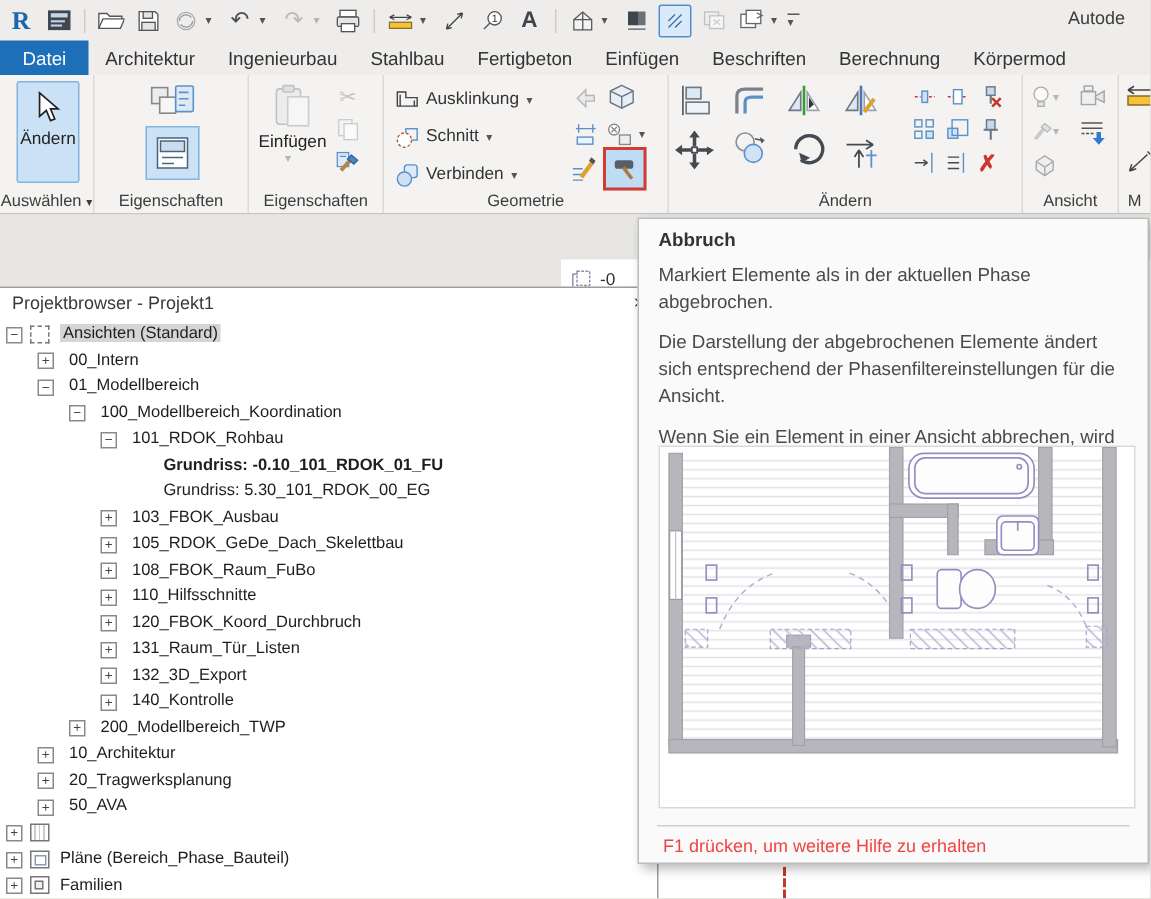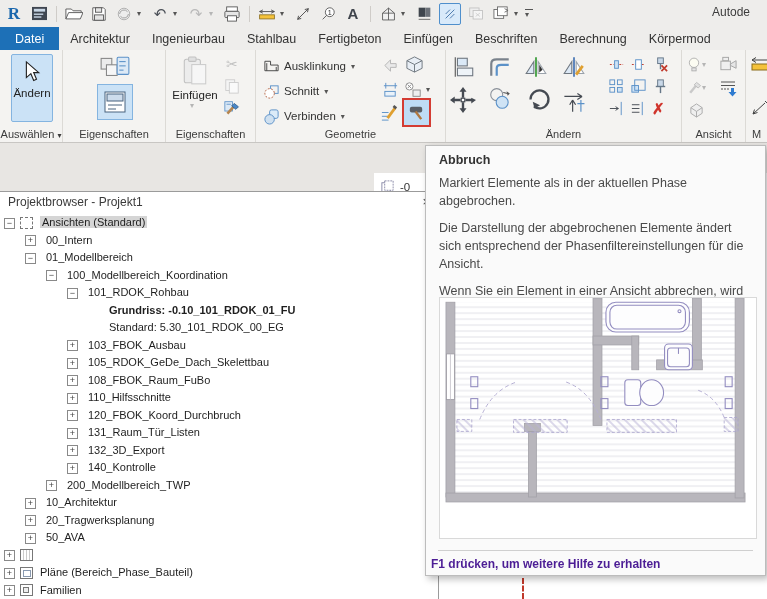--- a/index.html
+++ b/index.html
@@ -62,21 +62,21 @@
   #drawarea{left:374px;top:173px;width:393px;height:426px;background:#fff;}
   #viewtab{position:absolute;left:6px;top:6px;display:flex;align-items:center;gap:5px;font-size:11.5px;color:#333;}
   #redline{left:522px;top:578px;width:0;height:21px;border-left:2px dashed #c0392b;}
   
   #tooltip{left:425px;top:145px;width:341px;height:431px;background:#fafafa;border:1px solid #bcbcbc;
            box-shadow:3px 3px 7px rgba(0,0,0,.28);box-sizing:border-box;padding:7px 13px;}
   #tt-title{font-size:12.5px;font-weight:bold;color:#333;margin:0 0 7px 0;}
   .tt-p{font-size:12.5px;color:#4a4a4a;line-height:18px;margin:0 0 9px 0;}
   #tt-preview{position:absolute;left:13px;top:151px;width:316px;height:240px;background:#fff;border:1px solid #d9d9d9;}
   #tt-sep{position:absolute;left:12px;right:12px;top:404px;border-top:1px solid #cfcfcf;}
-  #tt-footer{position:absolute;left:5px;top:411px;font-size:12px;font-weight:bold;color:#4c1d95;}
+  #tt-footer{position:absolute;left:16px;top:411px;font-size:12px;font-weight:normal;color:#ef4444;}
 </style>
 </head>
 <body>
 
 <div id="app">
 
   <div id="titlebar" class="abs">
     <span class="qi" id="revit-logo">R</span>
     <span class="qi">
       <svg width="17" height="15" viewBox="0 0 18 16">
@@ -528,21 +528,21 @@
           <span class="lbl" style="left: 67px; text-align: right;">100_Modellbereich_Koordination</span>
         </div>
         <div class="trow">
           <span class="tg" style="left: 67px;">−</span>
           <span class="lbl" style="left: 88px;">101_RDOK_Rohbau</span>
         </div>
         <div class="trow">
           <span class="lbl bold" style="left: 109px;">Grundriss: -0.10_101_RDOK_01_FU</span>
         </div>
         <div class="trow">
-          <span class="lbl" style="left: 109px;">Standard: 5.30_101_RDOK_00_EG</span>
+          <span class="lbl" style="left: 109px;">Grundriss: 5.30_101_RDOK_00_EG</span>
         </div>
         <div class="trow">
           <span class="tg" style="left: 67px;">+</span>
           <span class="lbl" style="left: 88px;">103_FBOK_Ausbau</span>
         </div>
         <div class="trow">
           <span class="tg" style="left: 67px;">+</span>
           <span class="lbl" style="left: 88px;">105_RDOK_GeDe_Dach_Skelettbau</span>
         </div>
         <div class="trow">

